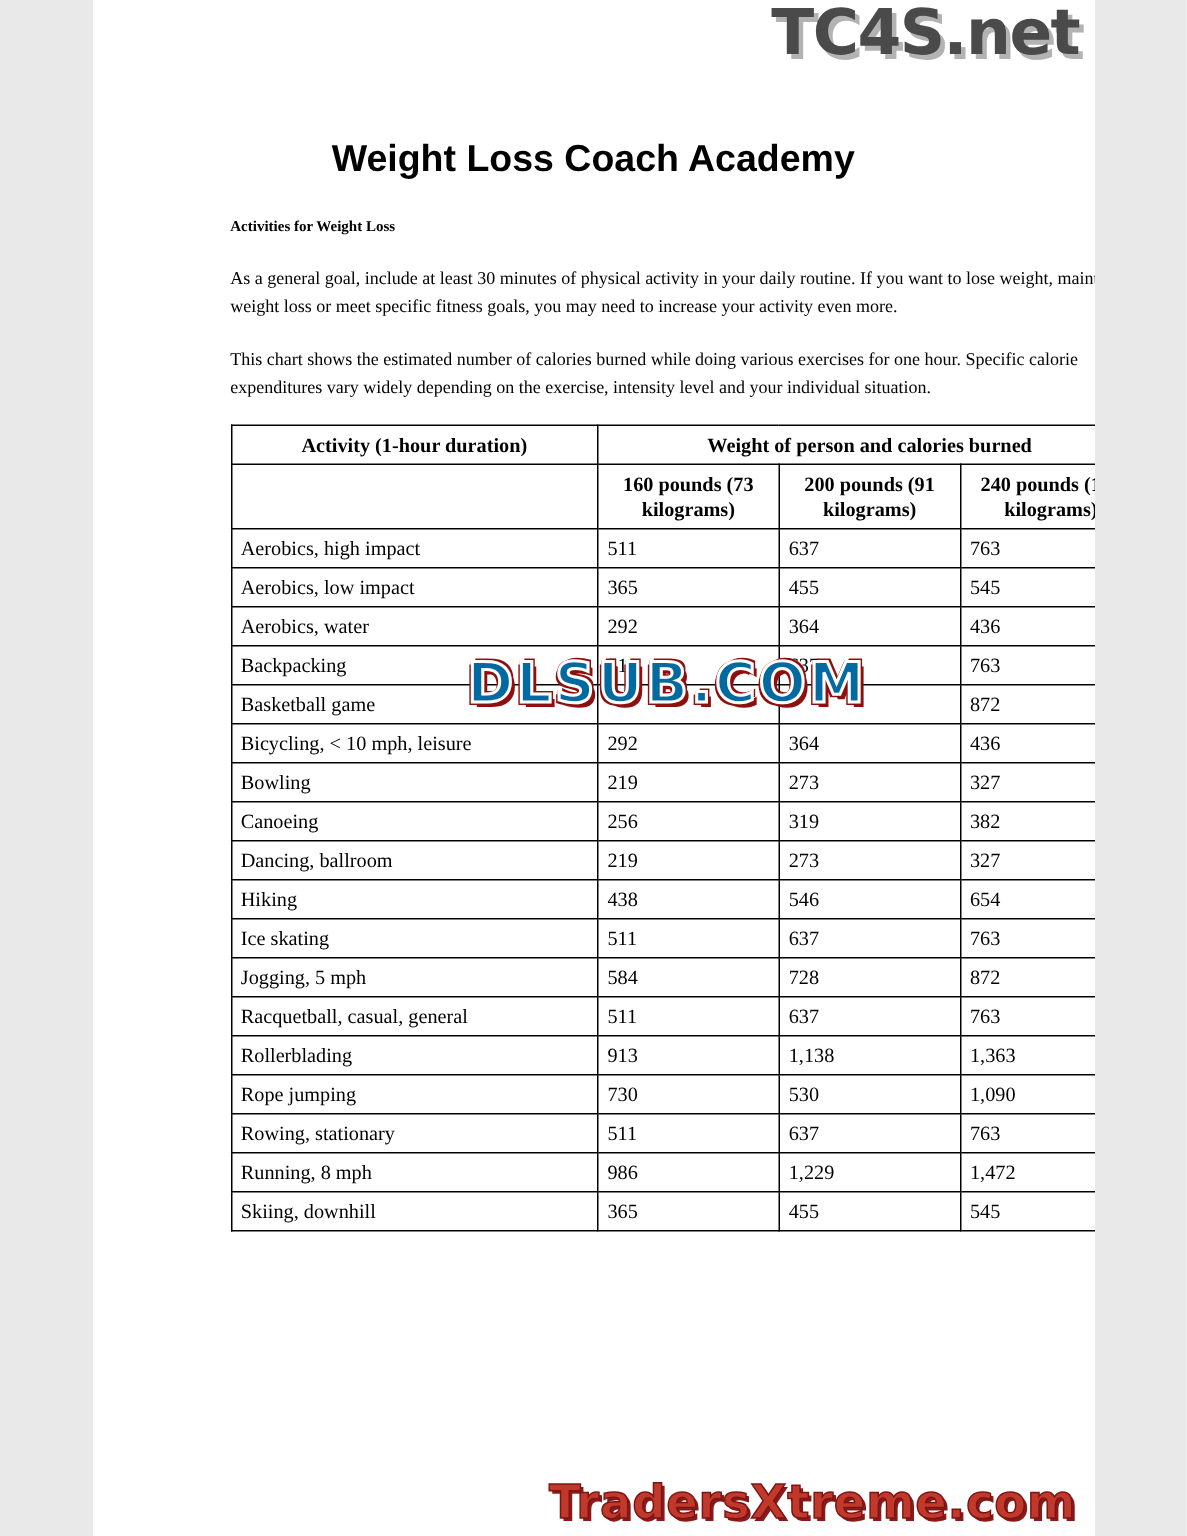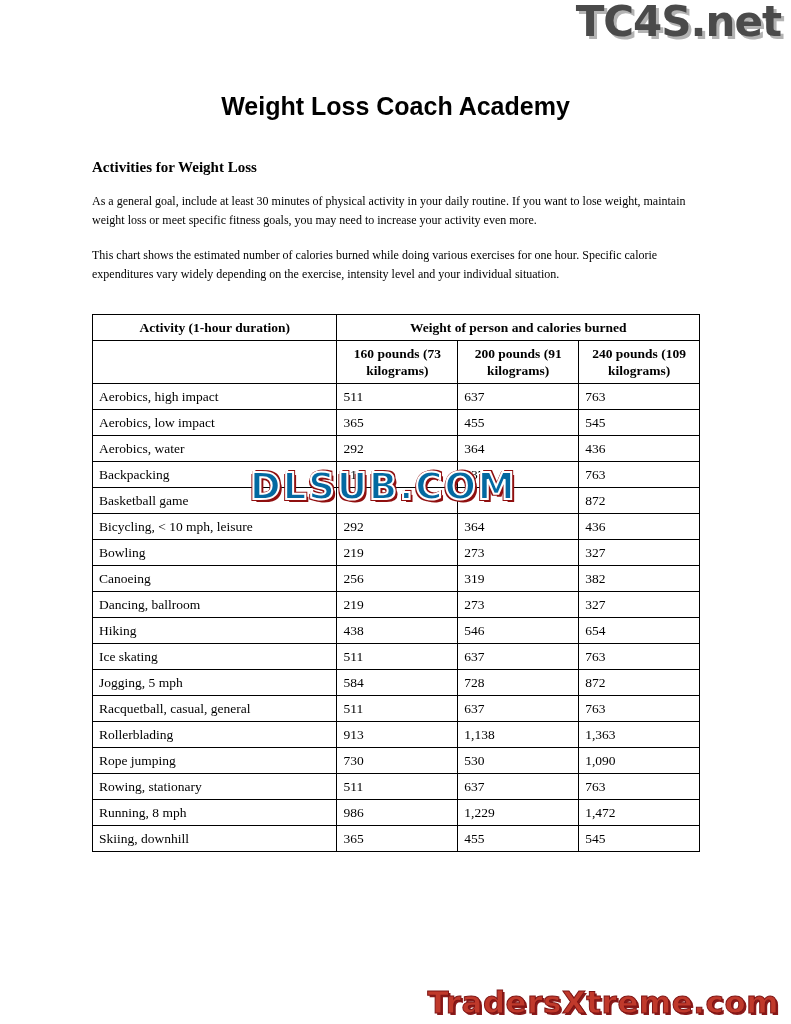--- a/index.html
+++ b/index.html
@@ -1,18 +1,18 @@
 <!DOCTYPE html>
 <html><head>
 <meta charset="utf-8">
 <style>
   html,body{margin:0;padding:0;background:#e9e9e9;}
   .page{
     position:relative;
-    width:791px;height:1024px;
+    width:668px;height:1024px;
     margin:0 auto;
     background:#ffffff;
     font-family:"Liberation Serif", serif;
     color:#000;
     overflow:hidden;
   }
   
   .tc4s{
     position:absolute;top:0px;right:10px;
     font-family:"DejaVu Sans", sans-serif;
@@ -24,30 +24,30 @@
     margin:92px 0 0 0;
     text-align:center;
     font-family:"Liberation Sans", sans-serif;
     font-size:25px;font-weight:bold;line-height:1.15;
   }
   .content{
     width:608px;
     margin:0 auto 0 92px;
   }
   h2.section{
-    margin:38px 0 0 0;
-    font-size:15px;font-weight:bold;line-height:17px;
+    margin:22px 0 0 0;
+    font-size:10px;font-weight:bold;line-height:17px;
   }
   p.body-para{
     margin:16px 0 0 0;
     font-size:12px;line-height:19px;
   }
   .table-wrap{
     position:relative;
-    margin-top:30px;
+    margin-top:15px;
   }
   table.calorie{
     border-collapse:collapse;
     width:608px;
     font-size:13.5px;
   }
   table.calorie th, table.calorie td{
     border:1px solid #000;
     padding:4px 6px;
     line-height:17px;

